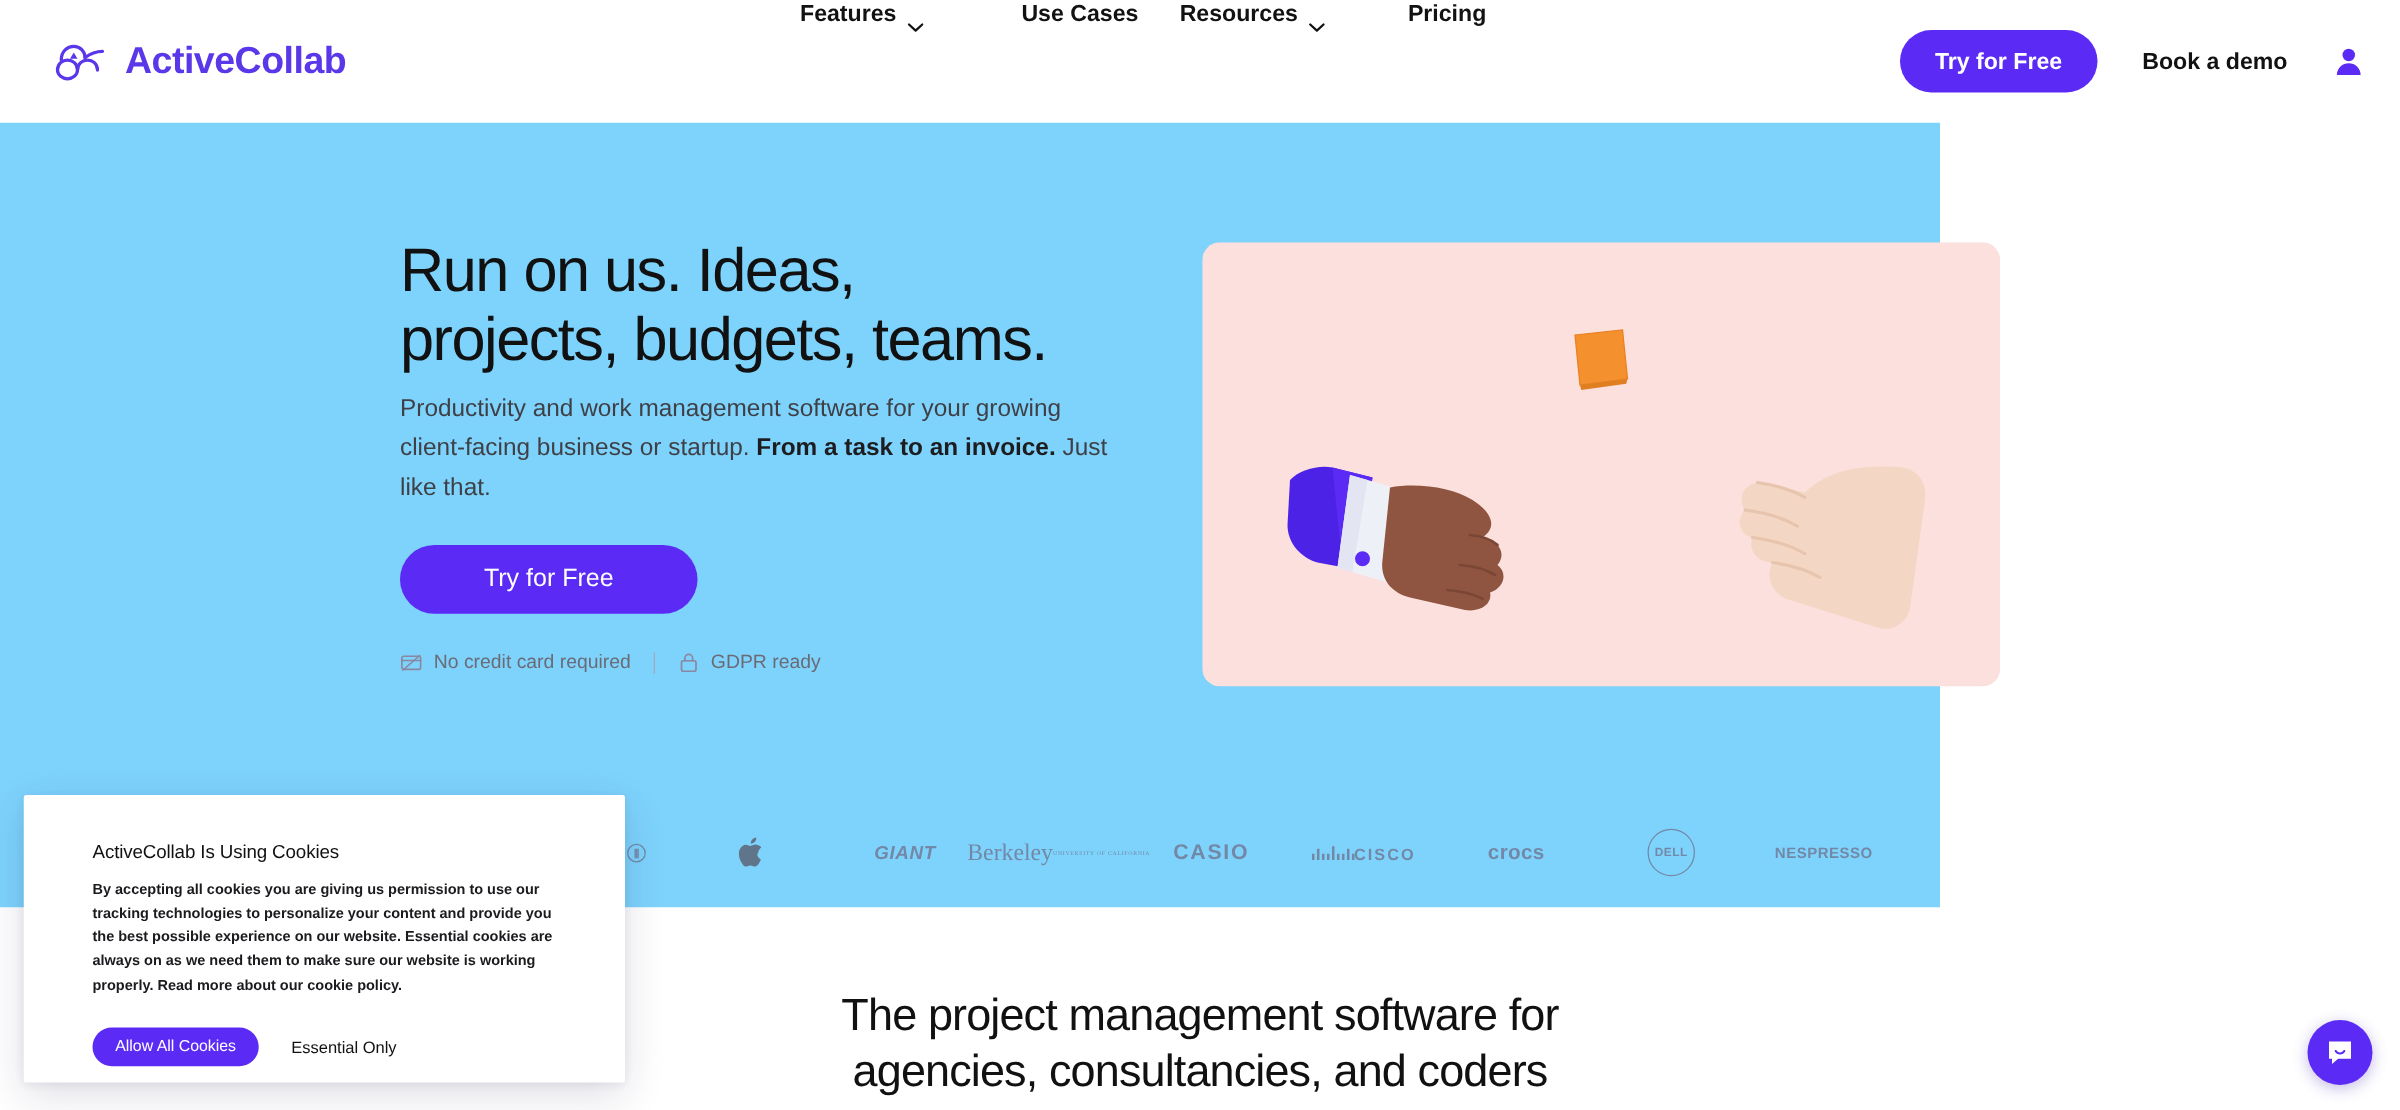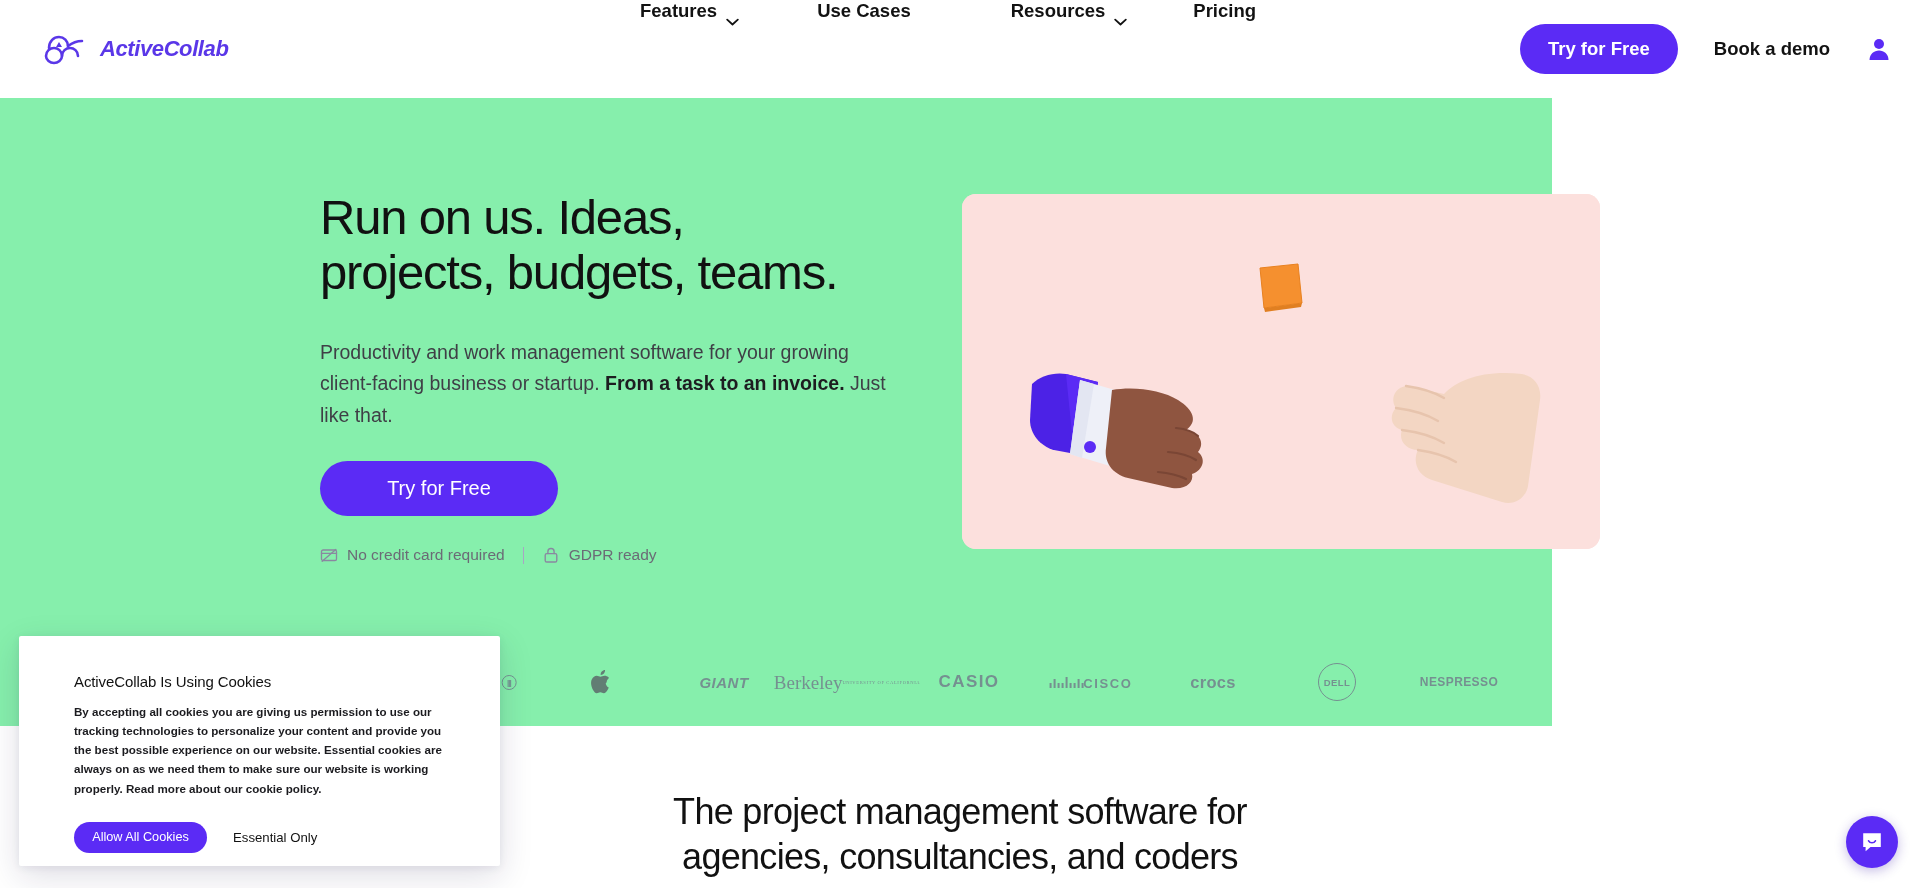--- a/index.html
+++ b/index.html
@@ -22,35 +22,35 @@
     z-index: 30;
   }
   .brand {
     position: absolute; left: 42px; top: 50%;
     transform: translateY(-50%);
     display: flex; align-items: center; gap: 14px;
     cursor: pointer;
   }
   .brand-mark { width: 44px; height: 34px; display: block; }
   .brand-name {
-    font-size: 22px; font-weight: 700; color: #5a37e8;
-    letter-spacing: -0.4px; line-height: 1; font-style: italic;
+    font-size: 30px; font-weight: 700; color: #5a37e8;
+    letter-spacing: -0.4px; line-height: 1;
   }
 
   .nav {
     position: absolute; left: 640px; top: 0; height: 122px;
     display: flex; align-items: flex-start; gap: 0; font-weight: bold;
   }
   .nav-item {
     display: flex; align-items: center; gap: 9px;
     font-size: 18.5px; color: #121212; cursor: pointer;
     white-space: nowrap;
   }
   .nav-gap-1 { margin-right: 78px; }
-  .nav-gap-2 { margin-right: 100px; }
+  .nav-gap-2 { margin-right: 33px; }
   .nav-gap-3 { margin-right: 66px; }
   .chev { display: block; width: 13px; height: 8px; margin-top: 3px; }
 
   .header-right {
     position: absolute; right: 28px; top: 50%;
     transform: translateY(-50%);
     display: flex; align-items: center; gap: 0;
   }
   .btn-primary {
     background: #5b2bf5; color: #ffffff;
@@ -66,30 +66,30 @@
   .link-demo {
     font-size: 18.5px; font-weight: 700; color: #121212;
     cursor: pointer; white-space: nowrap; margin-right: 36px;
   }
   .user-icon { width: 26px; height: 26px; cursor: pointer; display: block; }
 
   
   .hero {
     position: absolute; top: 98px; left: 0;
     width: 1552px; height: 628px;
-    background: #86efac;
+    background: #7dd3fc;
   }
   .hero-copy { position: absolute; left: 320px; top: 92px; width: 600px; }
   .hero-title {
     font-size: 49px; font-weight: 400; color: #111111;
     line-height: 1.12; letter-spacing: -1.2px;
     white-space: pre-line;
   }
   .hero-sub {
-    margin-top: 37px;
+    margin-top: 12px;
     font-size: 19.5px; color: #3f3f46; line-height: 1.62;
     max-width: 580px;
   }
   .hero-sub b { font-weight: 700; color: #1d1d20; }
   .btn-try-hero {
     margin-top: 30px;
     width: 238px; height: 55px; font-size: 20px; font-weight: 500;
   }
   .hero-meta {
     margin-top: 30px;

